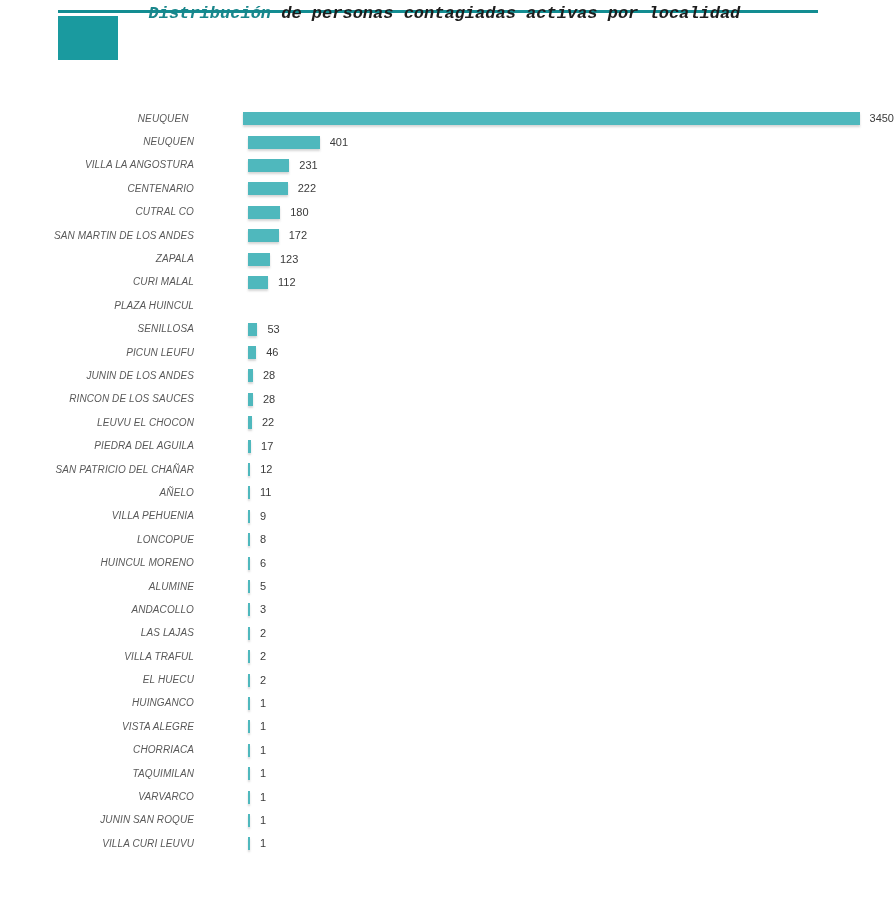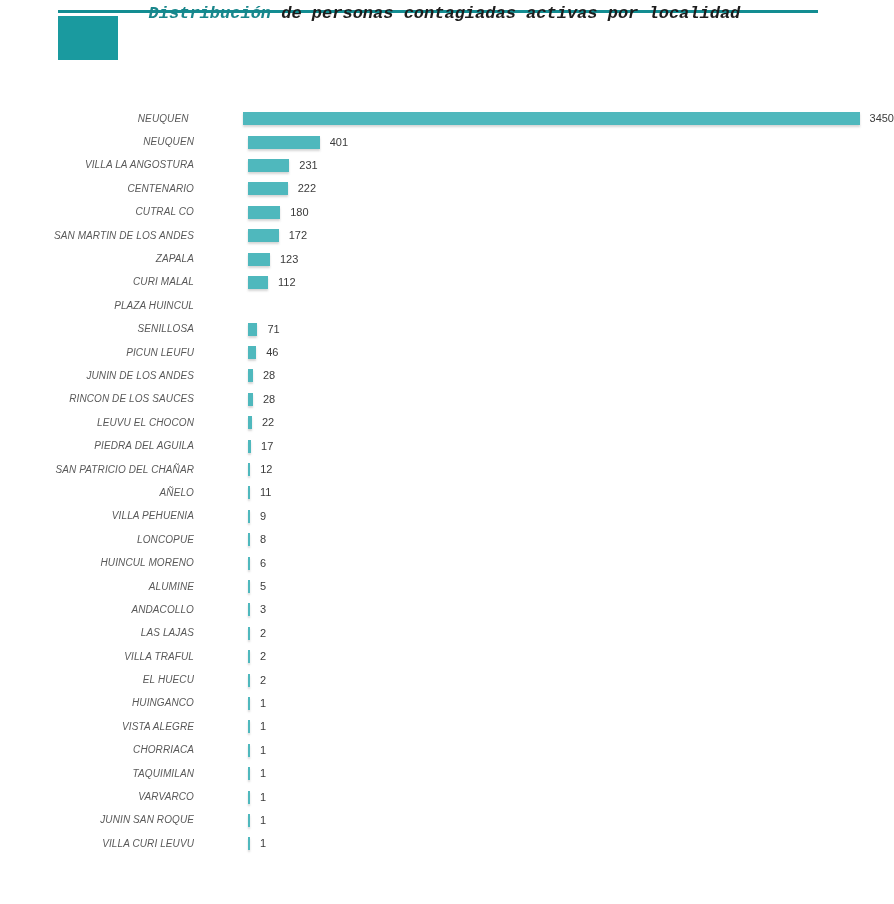--- a/index.html
+++ b/index.html
@@ -170,21 +170,21 @@
         <div class="val-label">112</div>
       </div>
     </div>
     <div class="row">
       <div class="cat-label">PLAZA HUINCUL</div>
     </div>
     <div class="row">
       <div class="cat-label">SENILLOSA</div>
       <div class="bar-wrap">
         <div class="bar" style="width: 9.48px; background: rgb(79, 184, 189);"></div>
-        <div class="val-label">71</div>
+        <div class="val-label">53</div>
       </div>
     </div>
     <div class="row">
       <div class="cat-label">PICUN LEUFU</div>
       <div class="bar-wrap">
         <div class="bar" style="width: 8.23px; background: rgb(79, 184, 189);"></div>
         <div class="val-label">46</div>
       </div>
     </div>
     <div class="row">

